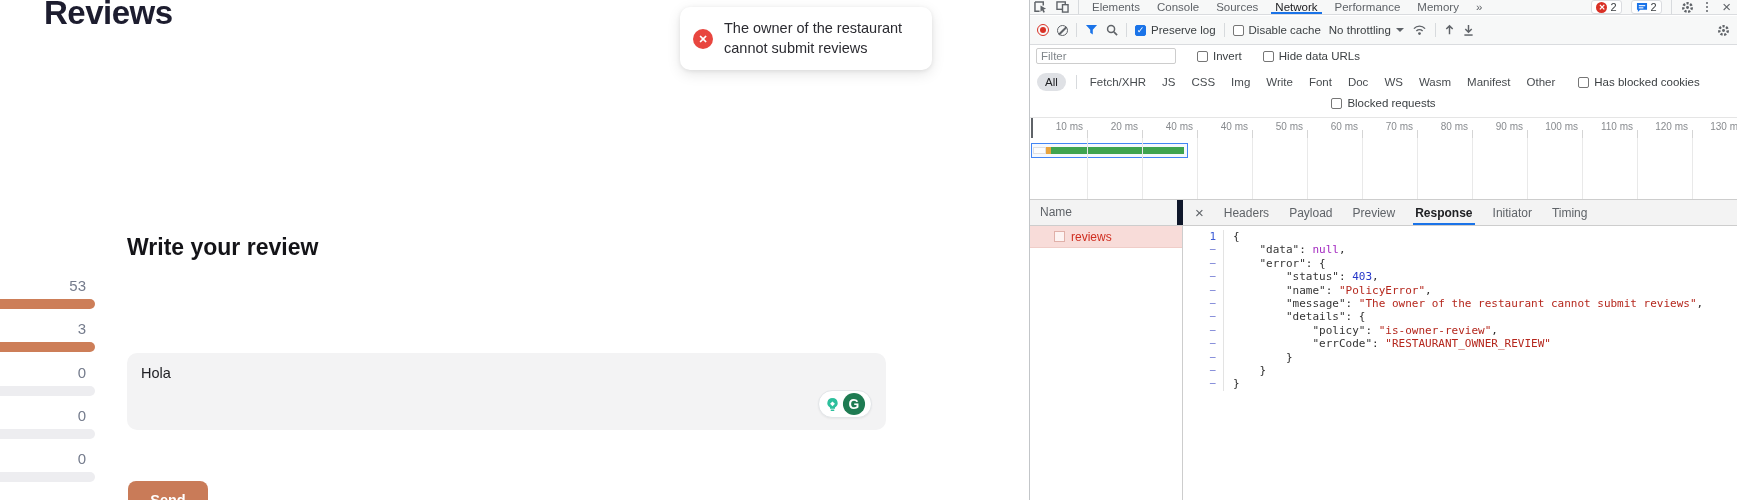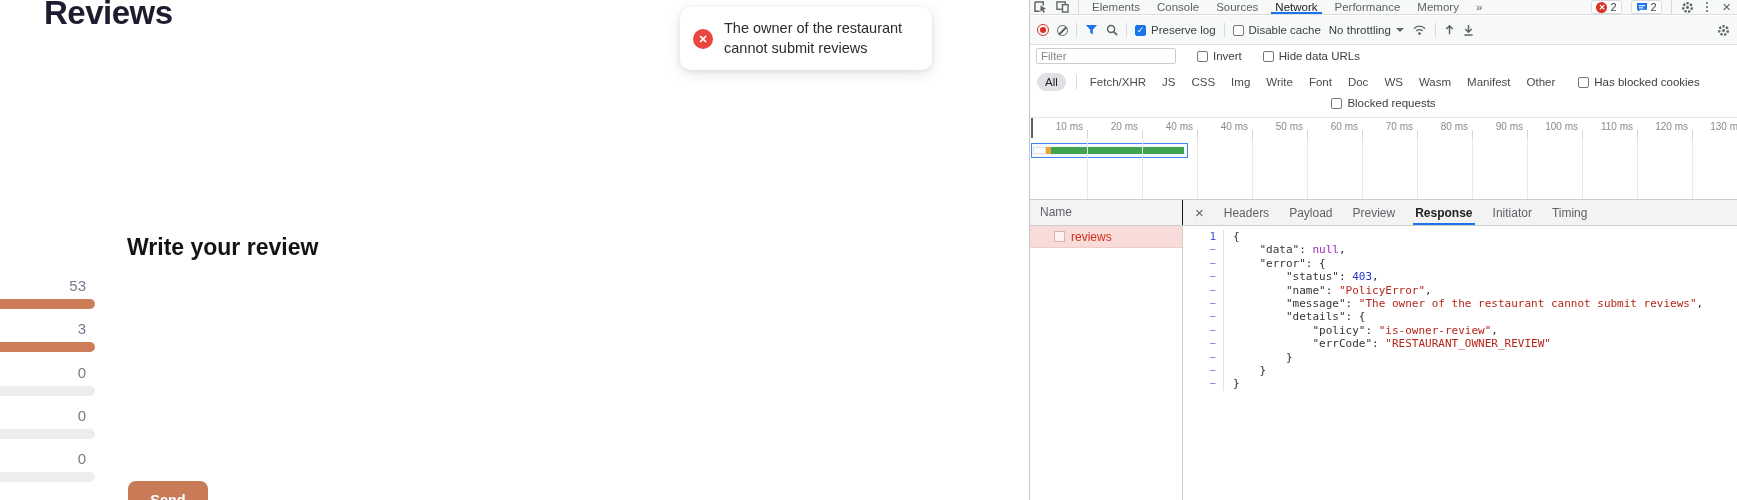--- a/index.html
+++ b/index.html
@@ -94,21 +94,21 @@
   .tick-label { position:absolute; top:3px; width:54px; text-align:right; font-size:10px; color:#888b8f; }
   .scrubber { position:absolute; left:1px; top:0; width:2px; height:20px; background:#5f6368; }
   .ov-select { position:absolute; left:1px; top:25px; width:157px; height:15px; border:1.5px solid #4285f4;
                background:rgba(66,133,244,0.05); }
   .ov-white  { position:absolute; left:1px; top:3px; width:13px; height:7px; background:#fdfdfd; border:1px solid #e0e0e0; }
   .ov-orange { position:absolute; left:14px; top:3px; width:5px; height:7px; background:#e8a33d; }
   .ov-green  { position:absolute; left:19px; top:3px; width:133px; height:7px; background:#3fa450; }
 
   .netband { position:absolute; left:0; top:200px; width:708px; height:26px; background:#f3f3f3;
              border-bottom:1px solid #cdcdcd; display:flex; }
-  .namecol-header { width:153px; border-right:1px solid #0f172a; font-size:12px; color:#5f6368;
+  .namecol-header { width:153px; border-right:6px solid #0f172a; font-size:12px; color:#5f6368;
                     line-height:25px; padding-left:10px; }
   .detail-tabs { flex:1; display:flex; align-items:center; gap:20px; padding-left:12px; }
   .detail-x { font-size:15px; color:#5f6368; }
   .detail-tab { position:relative; height:100%; display:flex; align-items:center; font-size:12px; color:#5f6368; }
   .detail-tab.active { color:#202124; font-weight:700; }
   .detail-tab.active::after { content:''; position:absolute; left:-2px; right:-2px; bottom:0; height:2.5px; background:#1a73e8; }
 
   .dt-body { position:absolute; left:0; top:226px; width:708px; bottom:0; display:flex; }
   .namecol { width:153px; border-right:1px solid #cdcdcd; }
   .req-row { height:22px; background:#f8dcd9; border-bottom:1px solid #f0cdc8; display:flex;
@@ -159,20 +159,38 @@
         </div>
         <div class="rating-row" style="top: 173px;">
           <div class="rating-count">0</div>
           <div class="rating-bar empty"></div>
         </div>
       </div>
 
     <div class="section-title">Write your review</div>
 
 
+    <div class="field review-field">
+      <div class="review-text">Hola</div>
+      <div class="grammarly">
+        <span>
+          <svg width="17" height="17" viewBox="0 0 24 24">
+            <path fill="#2cbf9c" d="M12 3a7 7 0 0 0-3.5 13.2V18h7v-1.8A7 7 0 0 0 12 3z"></path>
+            <rect x="9.3" y="19" width="5.4" height="2" rx="1" fill="#2cbf9c"></rect>
+            <rect x="9.6" y="8.6" width="4.8" height="4.8" fill="#ffffff" transform="rotate(45 12 11)"></rect>
+          </svg>
+        </span>
+        <span>
+          <svg width="24" height="24" viewBox="0 0 26 26">
+            <circle cx="13" cy="13" r="12" fill="#1e7b52"></circle>
+            <text x="13" y="18.2" text-anchor="middle" font-size="15" font-weight="bold" fill="#fff" font-family="Liberation Sans, sans-serif">G</text>
+          </svg>
+        </span>
+      </div>
+    </div>
 
     <button class="send-btn">Send</button>
   </div>
 
   <div class="devtools">
 
     <div class="dt-row dt-tabbar">
       <span>
         <svg width="13" height="12" viewBox="0 0 14 13">
           <path d="M1 1 h9 v4" fill="none" stroke="#5f6368" stroke-width="1.6"></path>

